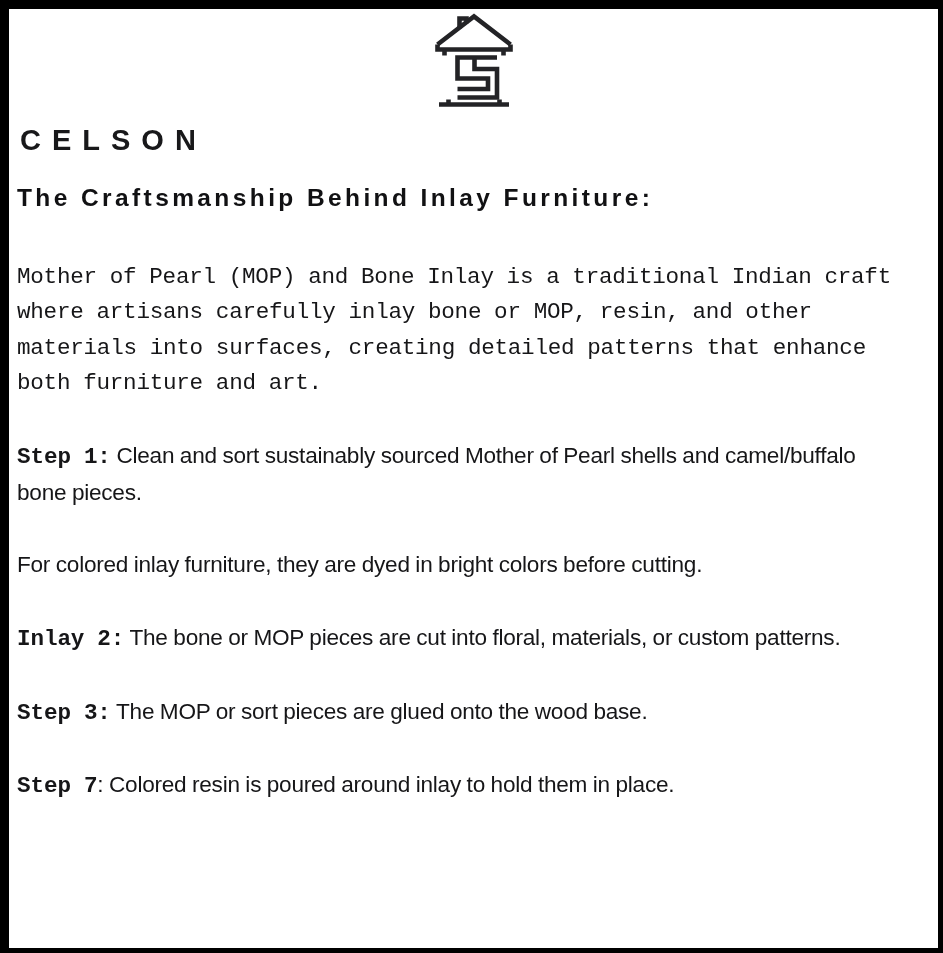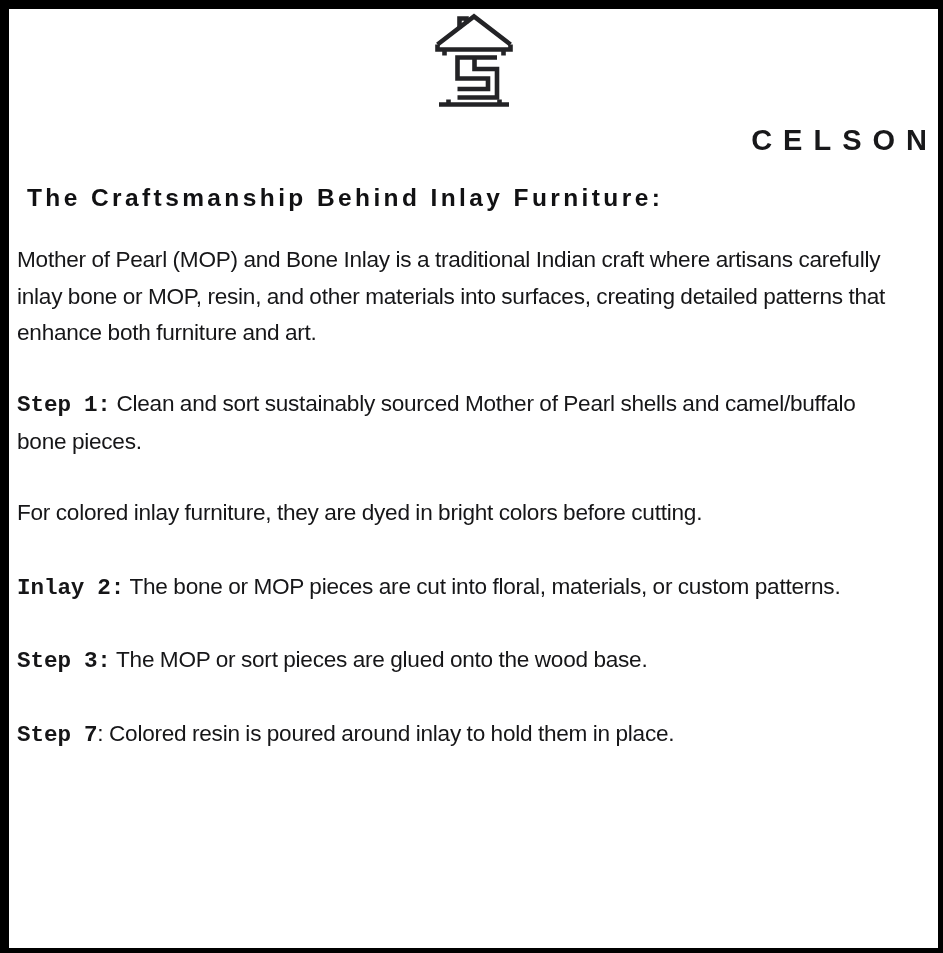--- a/index.html
+++ b/index.html
@@ -36,21 +36,21 @@
     position: absolute;
     left: 9px;
     top: 9px;
     right: 5px;
     bottom: 5px;
     overflow: hidden;
   }
 
   
   .brand {
-    text-align: right;
+    text-align: left;
     padding-top: 4px;
   }
   .brand-mark {
     display: block;
     margin: 0 auto;
     width: 78px;
     height: 97px;
   }
   .brand-name {
     display: block;
@@ -60,21 +60,21 @@
     font-weight: 700;
     letter-spacing: 11px;
     text-indent: 11px;
     color: #18181a;
     line-height: 1;
   }
 
   
   .doc-heading {
     margin: 0;
-    padding: 30px 0 0 18px;
+    padding: 30px 0 0 8px;
     font-family: "Liberation Sans", sans-serif;
     font-size: 24.5px;
     font-weight: 700;
     letter-spacing: 3.4px;
     color: #111113;
     line-height: 1.1;
     white-space: nowrap;
   }
 
   
@@ -85,21 +85,21 @@
     margin: 0;
     padding: 0;
     font-family: "Liberation Sans", sans-serif;
     font-size: 22.6px;
     font-weight: 400;
     line-height: 35.5px;
     color: #161618;
     letter-spacing: -0.25px;
     word-spacing: -0.4px;
   }
-  .para.intro   { margin-top: 30px; }
+  .para.intro   { margin-top: 48px; font-family: Liberation Mono, monospace; }
   .para.spaced  { margin-top: 36px; }
   .para .lead {
     font-weight: 700;
     letter-spacing: -0.1px;
     font-family: Liberation Mono, monospace;
   }
 </style>
 </head>
 <body>
 

